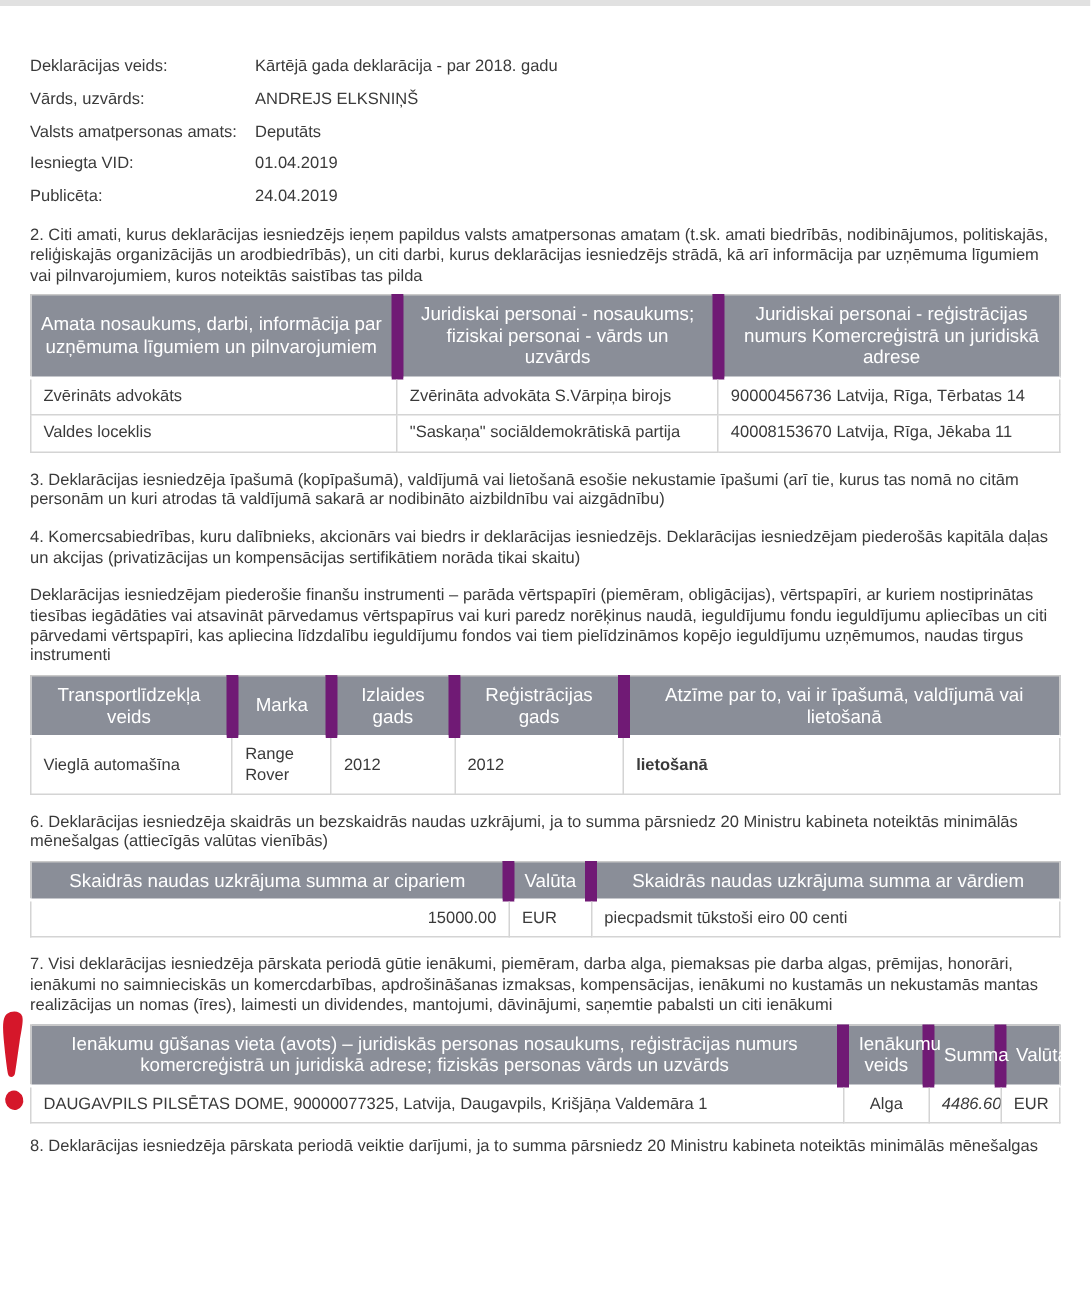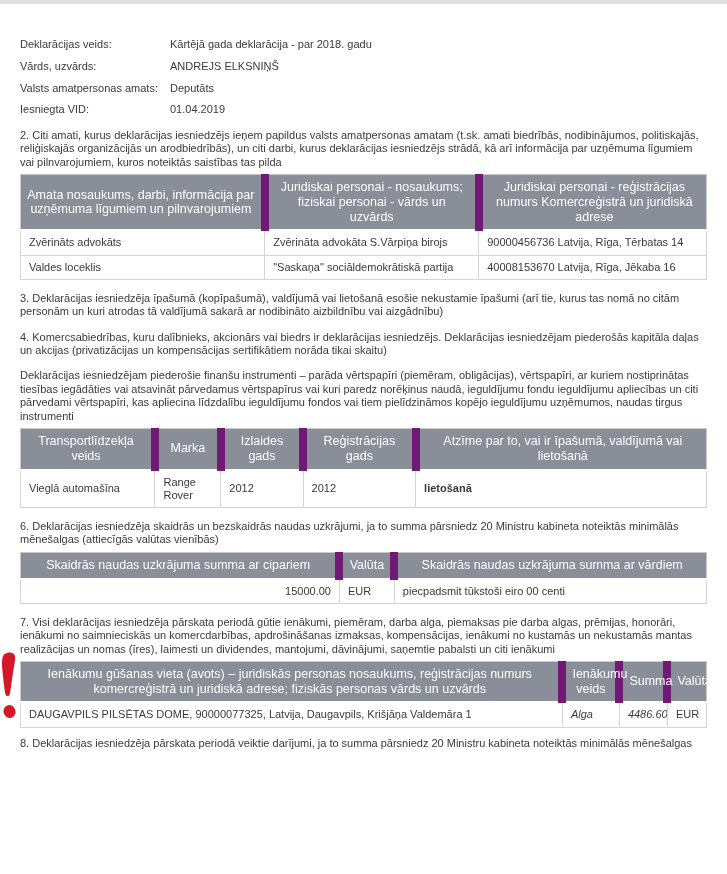--- a/index.html
+++ b/index.html
@@ -62,20 +62,24 @@
       <div class="info-value">ANDREJS ELKSNIŅŠ</div>
     </div>
     <div class="info-row">
       <div class="info-label">Valsts amatpersonas amats:</div>
       <div class="info-value">Deputāts</div>
     </div>
     <div class="info-row">
       <div class="info-label">Iesniegta VID:</div>
       <div class="info-value">01.04.2019</div>
     </div>
+    <div class="info-row">
+      <div class="info-label">Publicēta:</div>
+      <div class="info-value">24.04.2019</div>
+    </div>
   </div>
 
   <p class="sec">2. Citi amati, kurus deklarācijas iesniedzējs ieņem papildus valsts amatpersonas amatam (t.sk. amati biedrībās, nodibinājumos, politiskajās, reliģiskajās organizācijās un arodbiedrībās), un citi darbi, kurus deklarācijas iesniedzējs strādā, kā arī informācija par uzņēmuma līgumiem vai pilnvarojumiem, kuros noteiktās saistības tas pilda</p>
   <div class="tbl-wrap">
     <table>
         <colgroup>
           <col style="width: 35.6%;">
           <col style="width: 31.2%;">
           <col style="width: 33.2%;">
         </colgroup>
@@ -88,21 +92,21 @@
         </thead>
         <tbody>
           <tr>
             <td style="text-align: left;">Zvērināts advokāts</td>
             <td style="text-align: left;">Zvērināta advokāta S.Vārpiņa birojs</td>
             <td style="text-align: left;">90000456736 Latvija, Rīga, Tērbatas 14</td>
           </tr>
           <tr>
             <td style="text-align: left;">Valdes loceklis</td>
             <td style="text-align: left;">"Saskaņa" sociāldemokrātiskā partija</td>
-            <td style="text-align: left;">40008153670 Latvija, Rīga, Jēkaba 16</td>
+            <td style="text-align: left;">40008153670 Latvija, Rīga, Jēkaba 11</td>
           </tr>
         </tbody>
       </table>
   </div>
 
   <p class="sec">3. Deklarācijas iesniedzēja īpašumā (kopīpašumā), valdījumā vai lietošanā esošie nekustamie īpašumi (arī tie, kurus tas nomā no citām personām un kuri atrodas tā valdījumā sakarā ar nodibināto aizbildnību vai aizgādnību)</p>
 
   <p class="sec">4. Komercsabiedrības, kuru dalībnieks, akcionārs vai biedrs ir deklarācijas iesniedzējs. Deklarācijas iesniedzējam piederošās kapitāla daļas un akcijas (privatizācijas un kompensācijas sertifikātiem norāda tikai skaitu)</p>
   <p class="sec">Deklarācijas iesniedzējam piederošie finanšu instrumenti – parāda vērtspapīri (piemēram, obligācijas), vērtspapīri, ar kuriem nostiprinātas tiesības iegādāties vai atsavināt pārvedamus vērtspapīrus vai kuri paredz norēķinus naudā, ieguldījumu fondu ieguldījumu apliecības un citi pārvedami vērtspapīri, kas apliecina līdzdalību ieguldījumu fondos vai tiem pielīdzināmos kopējo ieguldījumu uzņēmumos, naudas tirgus instrumenti</p>
 
@@ -178,21 +182,21 @@
           <tr>
             <th>Ienākumu gūšanas vieta (avots) – juridiskās personas nosaukums, reģistrācijas numurs komercreģistrā un juridiskā adrese; fiziskās personas vārds un uzvārds</th>
             <th>Ienākumu veids</th>
             <th>Summa</th>
             <th>Valūta</th>
           </tr>
         </thead>
         <tbody>
           <tr>
             <td style="text-align: left;">DAUGAVPILS PILSĒTAS DOME, 90000077325, Latvija, Daugavpils, Krišjāņa Valdemāra 1</td>
-            <td style="text-align: left; font-style: italic;">Alga</td>
+            <td style="text-align: center;">Alga</td>
             <td style="text-align: right; font-style: italic;">4486.60</td>
             <td style="text-align: left;">EUR</td>
           </tr>
         </tbody>
       </table>
   </div>
 
   <p class="sec tight">8. Deklarācijas iesniedzēja pārskata periodā veiktie darījumi, ja to summa pārsniedz 20 Ministru kabineta noteiktās minimālās mēnešalgas</p>
 
 </div>

